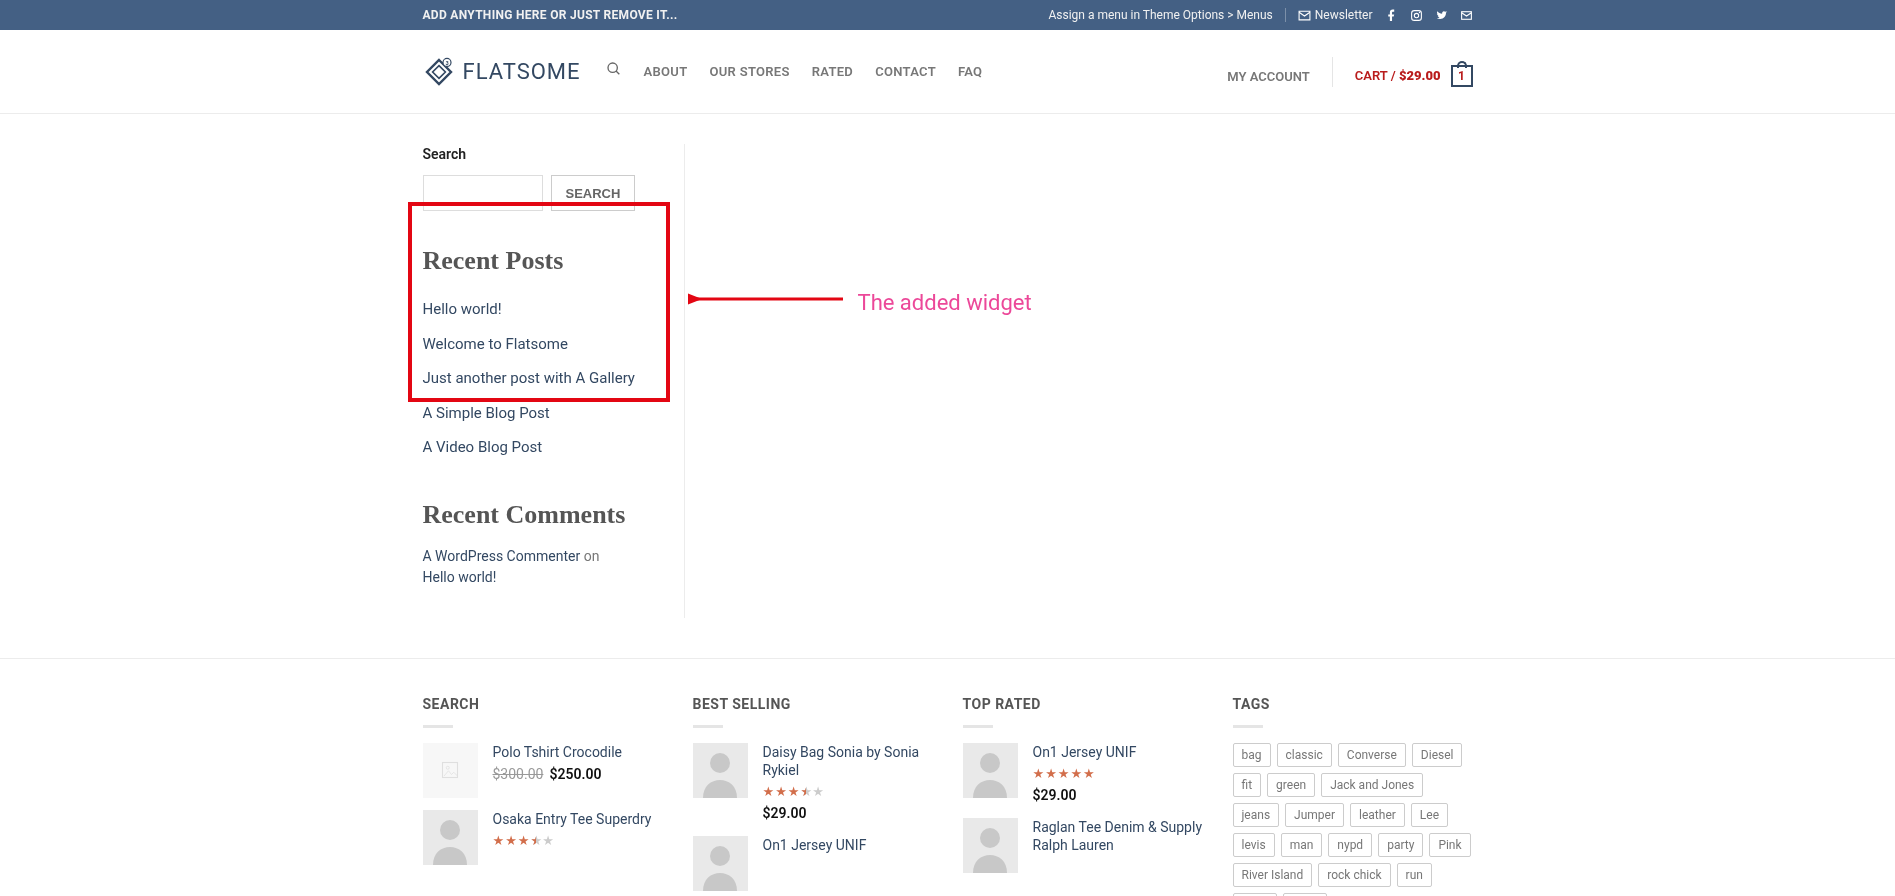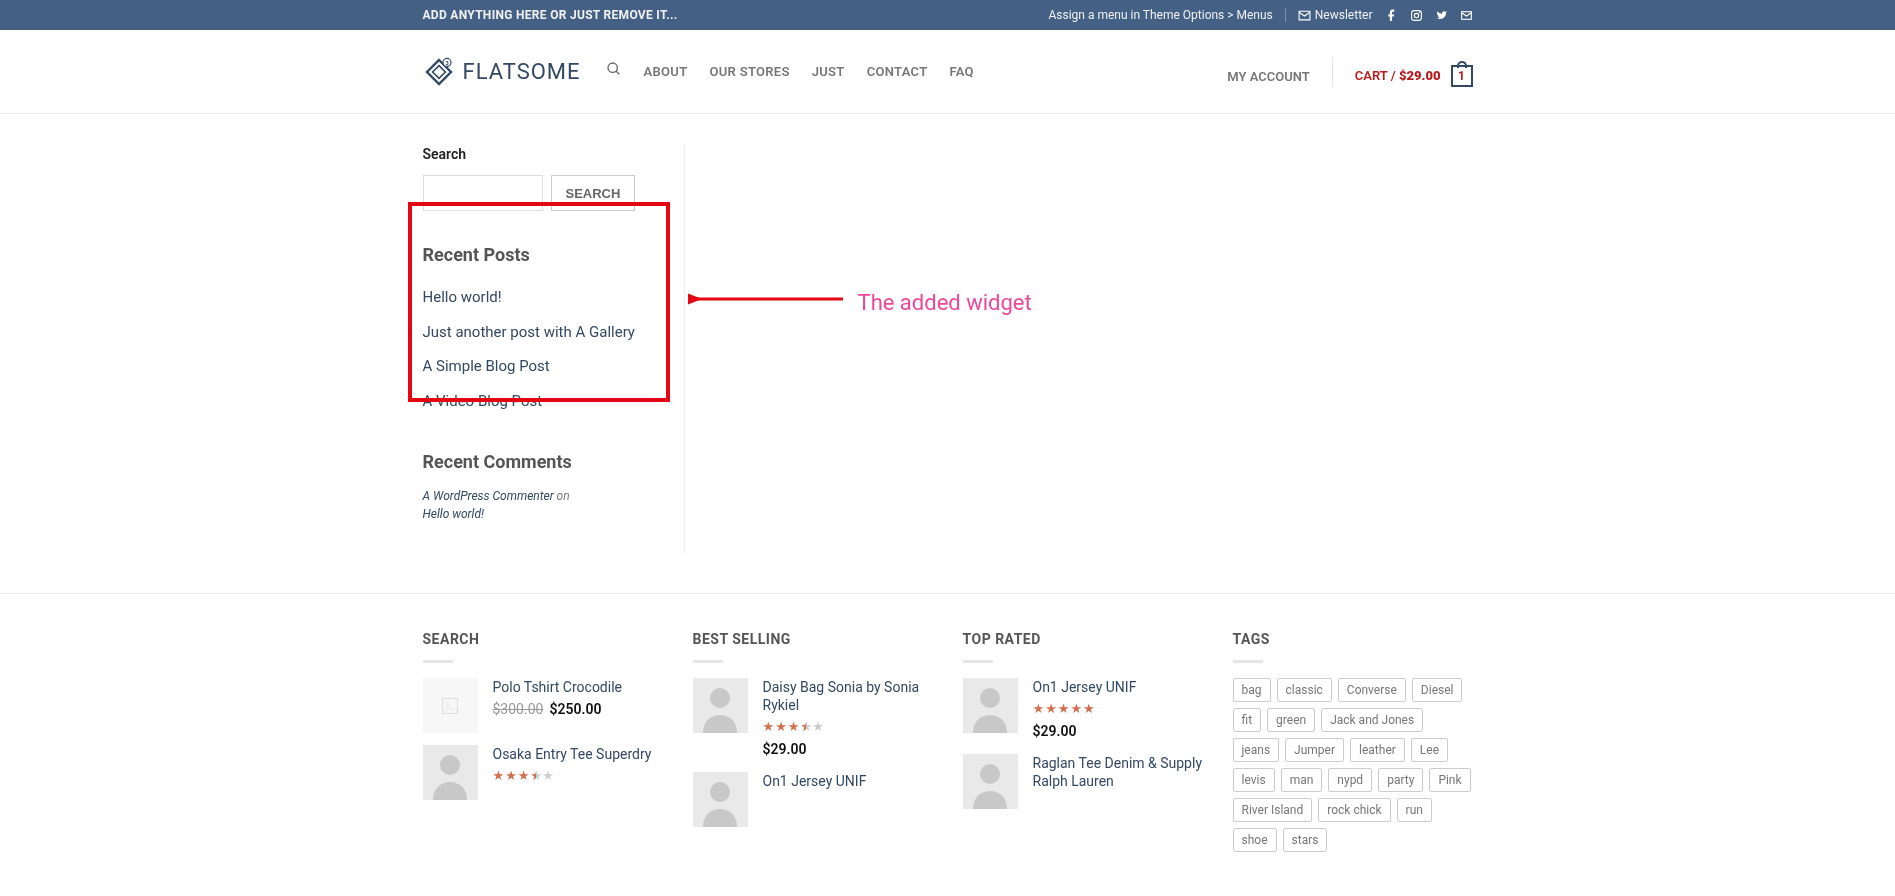--- a/index.html
+++ b/index.html
@@ -32,24 +32,24 @@
   .cart-badge::before { content: ""; position: absolute; top: -6px; left: 4px; right: 4px; height: 5px; border: 2px solid #334862; border-bottom: none; border-radius: 8px 8px 0 0; }
 
   
   .main { width: 1080px; max-width: 100%; margin: 0 auto; display: flex; padding: 30px 15px 40px; }
   .sidebar { width: 25%; padding-right: 41px; border-right: 1px solid #ececec; }
   .sidebar .widget { margin-bottom: 30px; }
   .sidebar label { font-weight: 600; color: #222; font-size: 14px; display: block; margin-bottom: 10px; }
   .search-row { display: flex; gap: 8px; }
   .search-row input { border: 1px solid #ddd; height: 36px; padding: 0 10px; width: 120px; }
   .search-row button { border: 1px solid #ccc; background: #fff; padding: 0 14px; height: 36px; font-weight: 700; font-size: 13px; color: #666; cursor: pointer; }
-  .widget h3 { font-size: 18px; color: #555; font-weight: 700; margin-bottom: 12px; }
+  .widget h3 { font-size: 26px; color: #555; font-weight: 700; margin-bottom: 12px; font-family: Liberation Serif, serif; }
   .post-list { list-style: none; }
   .post-list li { padding: 6px 0; color: #334862; font-size: 15px; }
-  .sidebar .comments { font-size: 12px; color: #334862; font-style: italic; }
+  .sidebar .comments { font-size: 14px; color: #334862; }
   .sidebar .comments .on { color: #777; }
 
   
   .annotation-box { position: absolute; border: 4px solid #e30613; }
   .annotation-text { position: absolute; color: #ec4899; font-size: 22px; }
   .annotation-arrow { position: absolute; }
 
   .main-wrap { position: relative; }
 
   
@@ -124,21 +124,21 @@
       </span>
       <span class="logo-text">FLATSOME</span>
     </a>
     <div class="nav">
       <a><svg class="search-ico" viewBox="0 0 24 24">
             <circle cx="10" cy="10" r="7" fill="none" stroke="#666" stroke-width="2"></circle>
             <path d="M15 15l5 5" stroke="#666" stroke-width="2"></path>
           </svg></a>
       <a class="nav-item">ABOUT</a>
       <a class="nav-item">OUR STORES</a>
-      <a class="nav-item">JUST</a>
+      <a class="nav-item">RATED</a>
       <a class="nav-item">CONTACT</a>
       <a class="nav-item">FAQ</a>
     </div>
     <div class="spacer"></div>
     <div class="nav-right">
       <a>MY ACCOUNT</a>
       <span class="vsep"></span>
       <a class="cart">
         <span><span>CART / </span><strong>$29.00</strong></span>
         <span class="cart-badge">
@@ -157,20 +157,21 @@
         <div class="search-row">
           <input type="text" style="">
           <button>SEARCH</button>
         </div>
       </div>
 
       <div class="widget">
         <h3>Recent Posts</h3>
         <ul class="post-list">
           <li><a>Hello world!</a></li>
+          <li><a>Welcome to Flatsome</a></li>
           <li><a>Just another post with A Gallery</a></li>
           <li><a>A Simple Blog Post</a></li>
           <li><a>A Video Blog Post</a></li>
         </ul>
       </div>
 
       <div class="widget">
         <h3>Recent Comments</h3>
         <div class="comments">
           <a>A WordPress Commenter</a><span class="on"> on </span><br>

